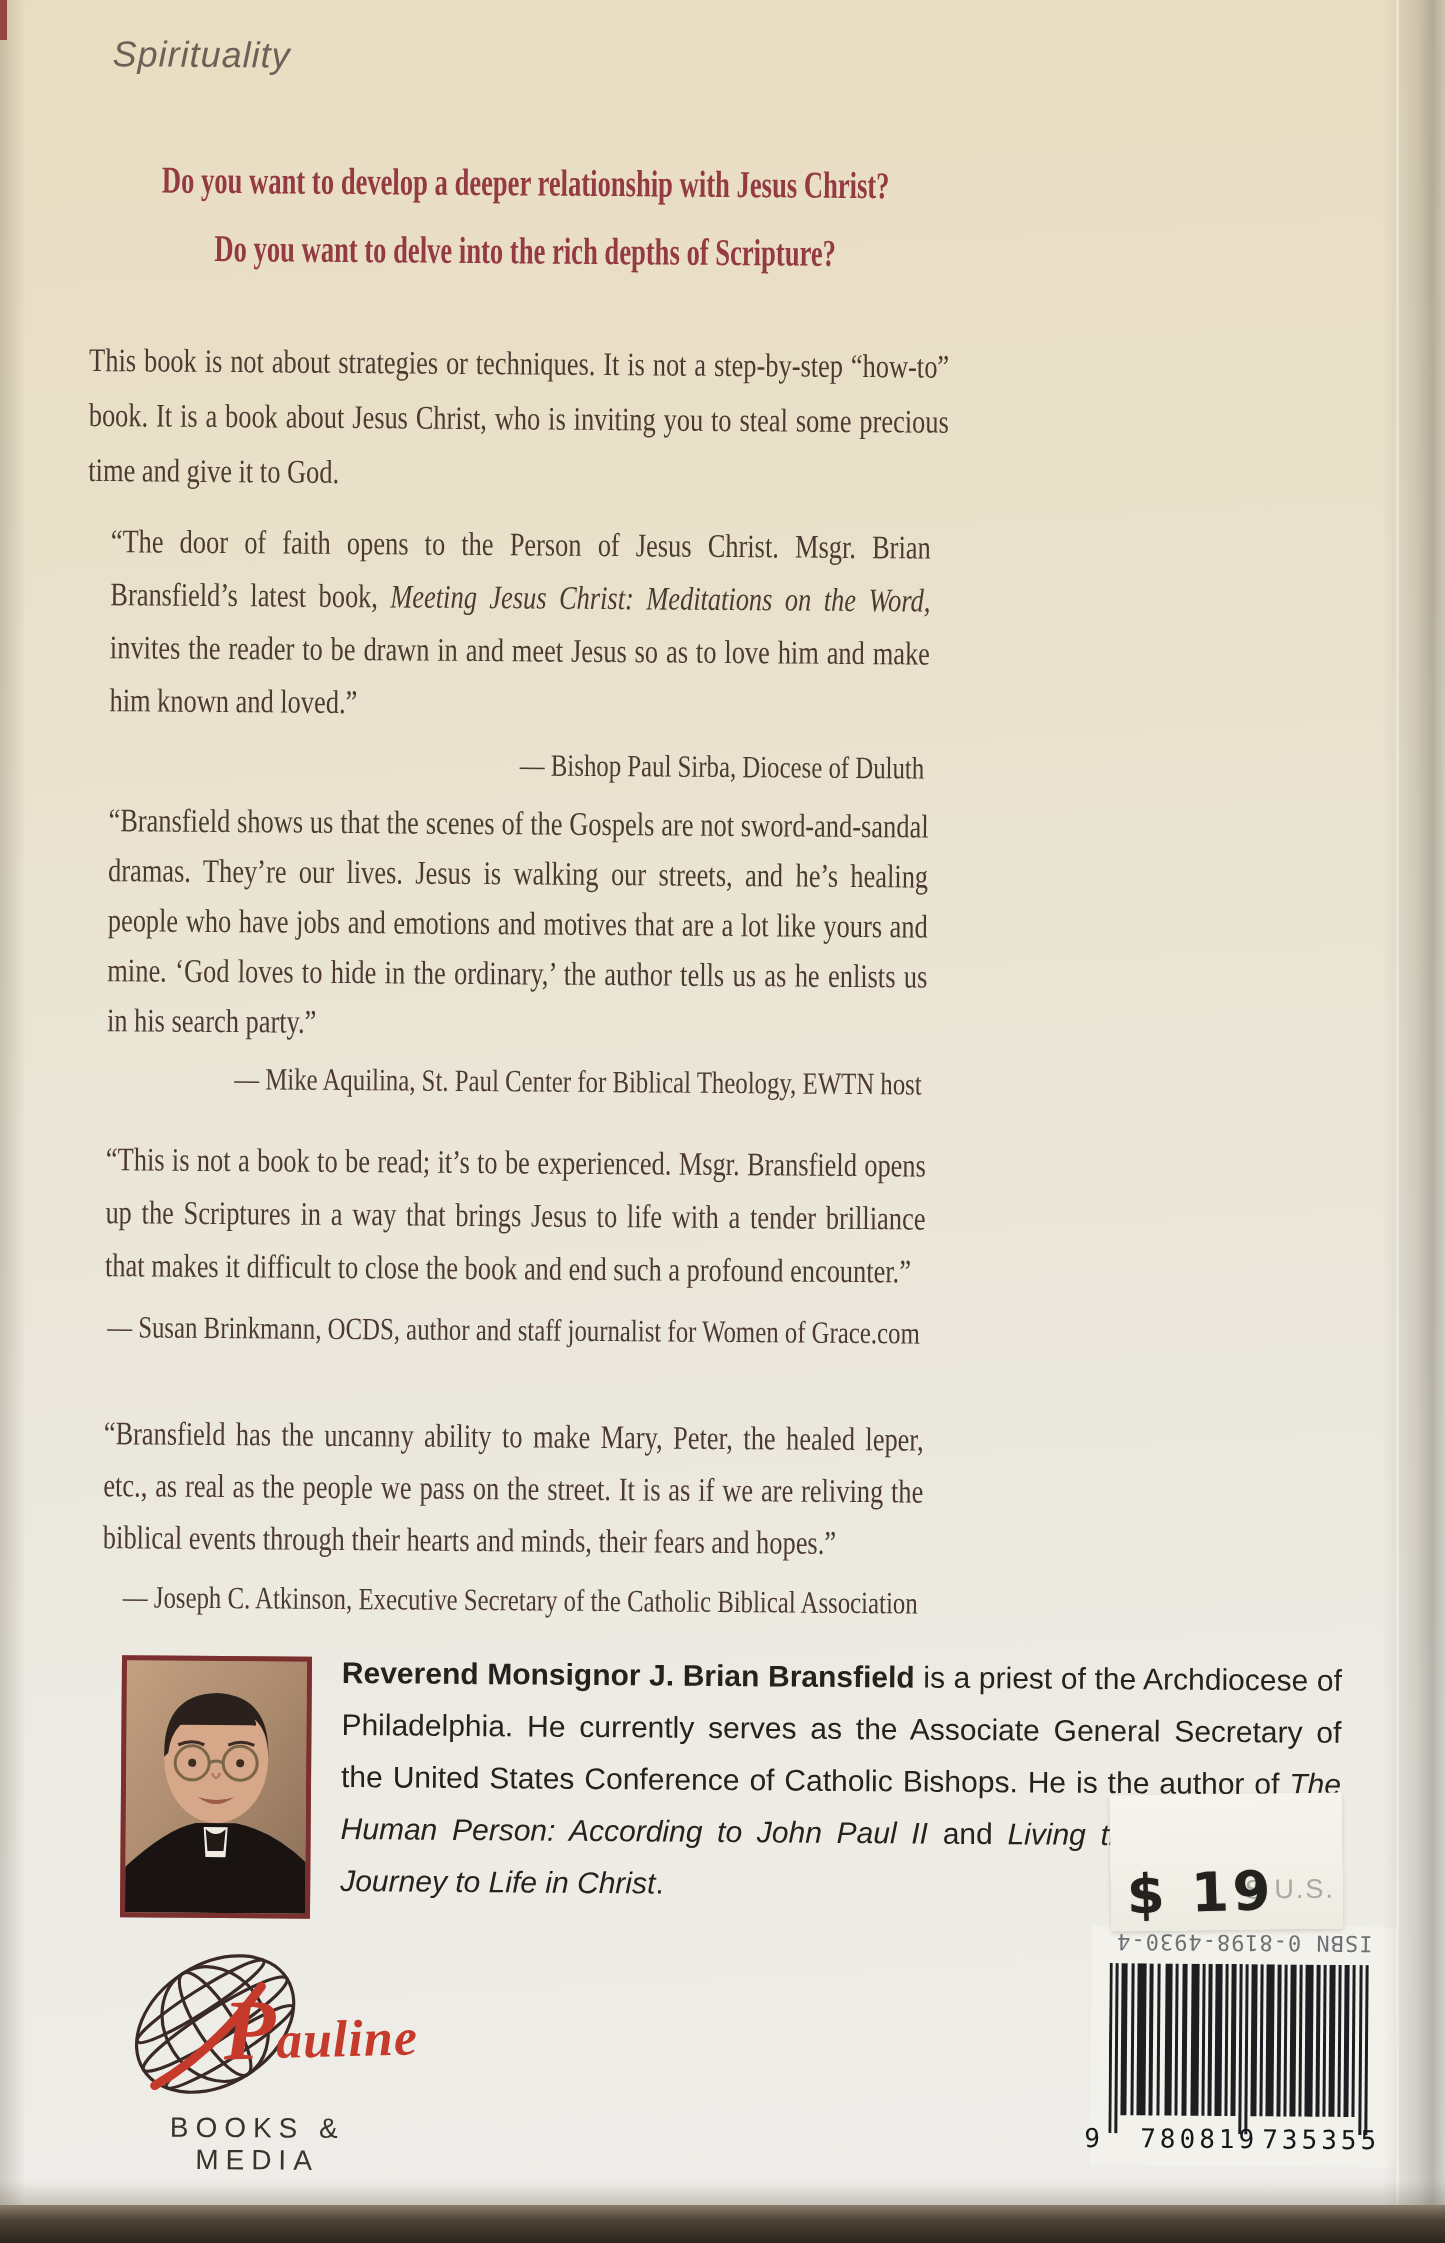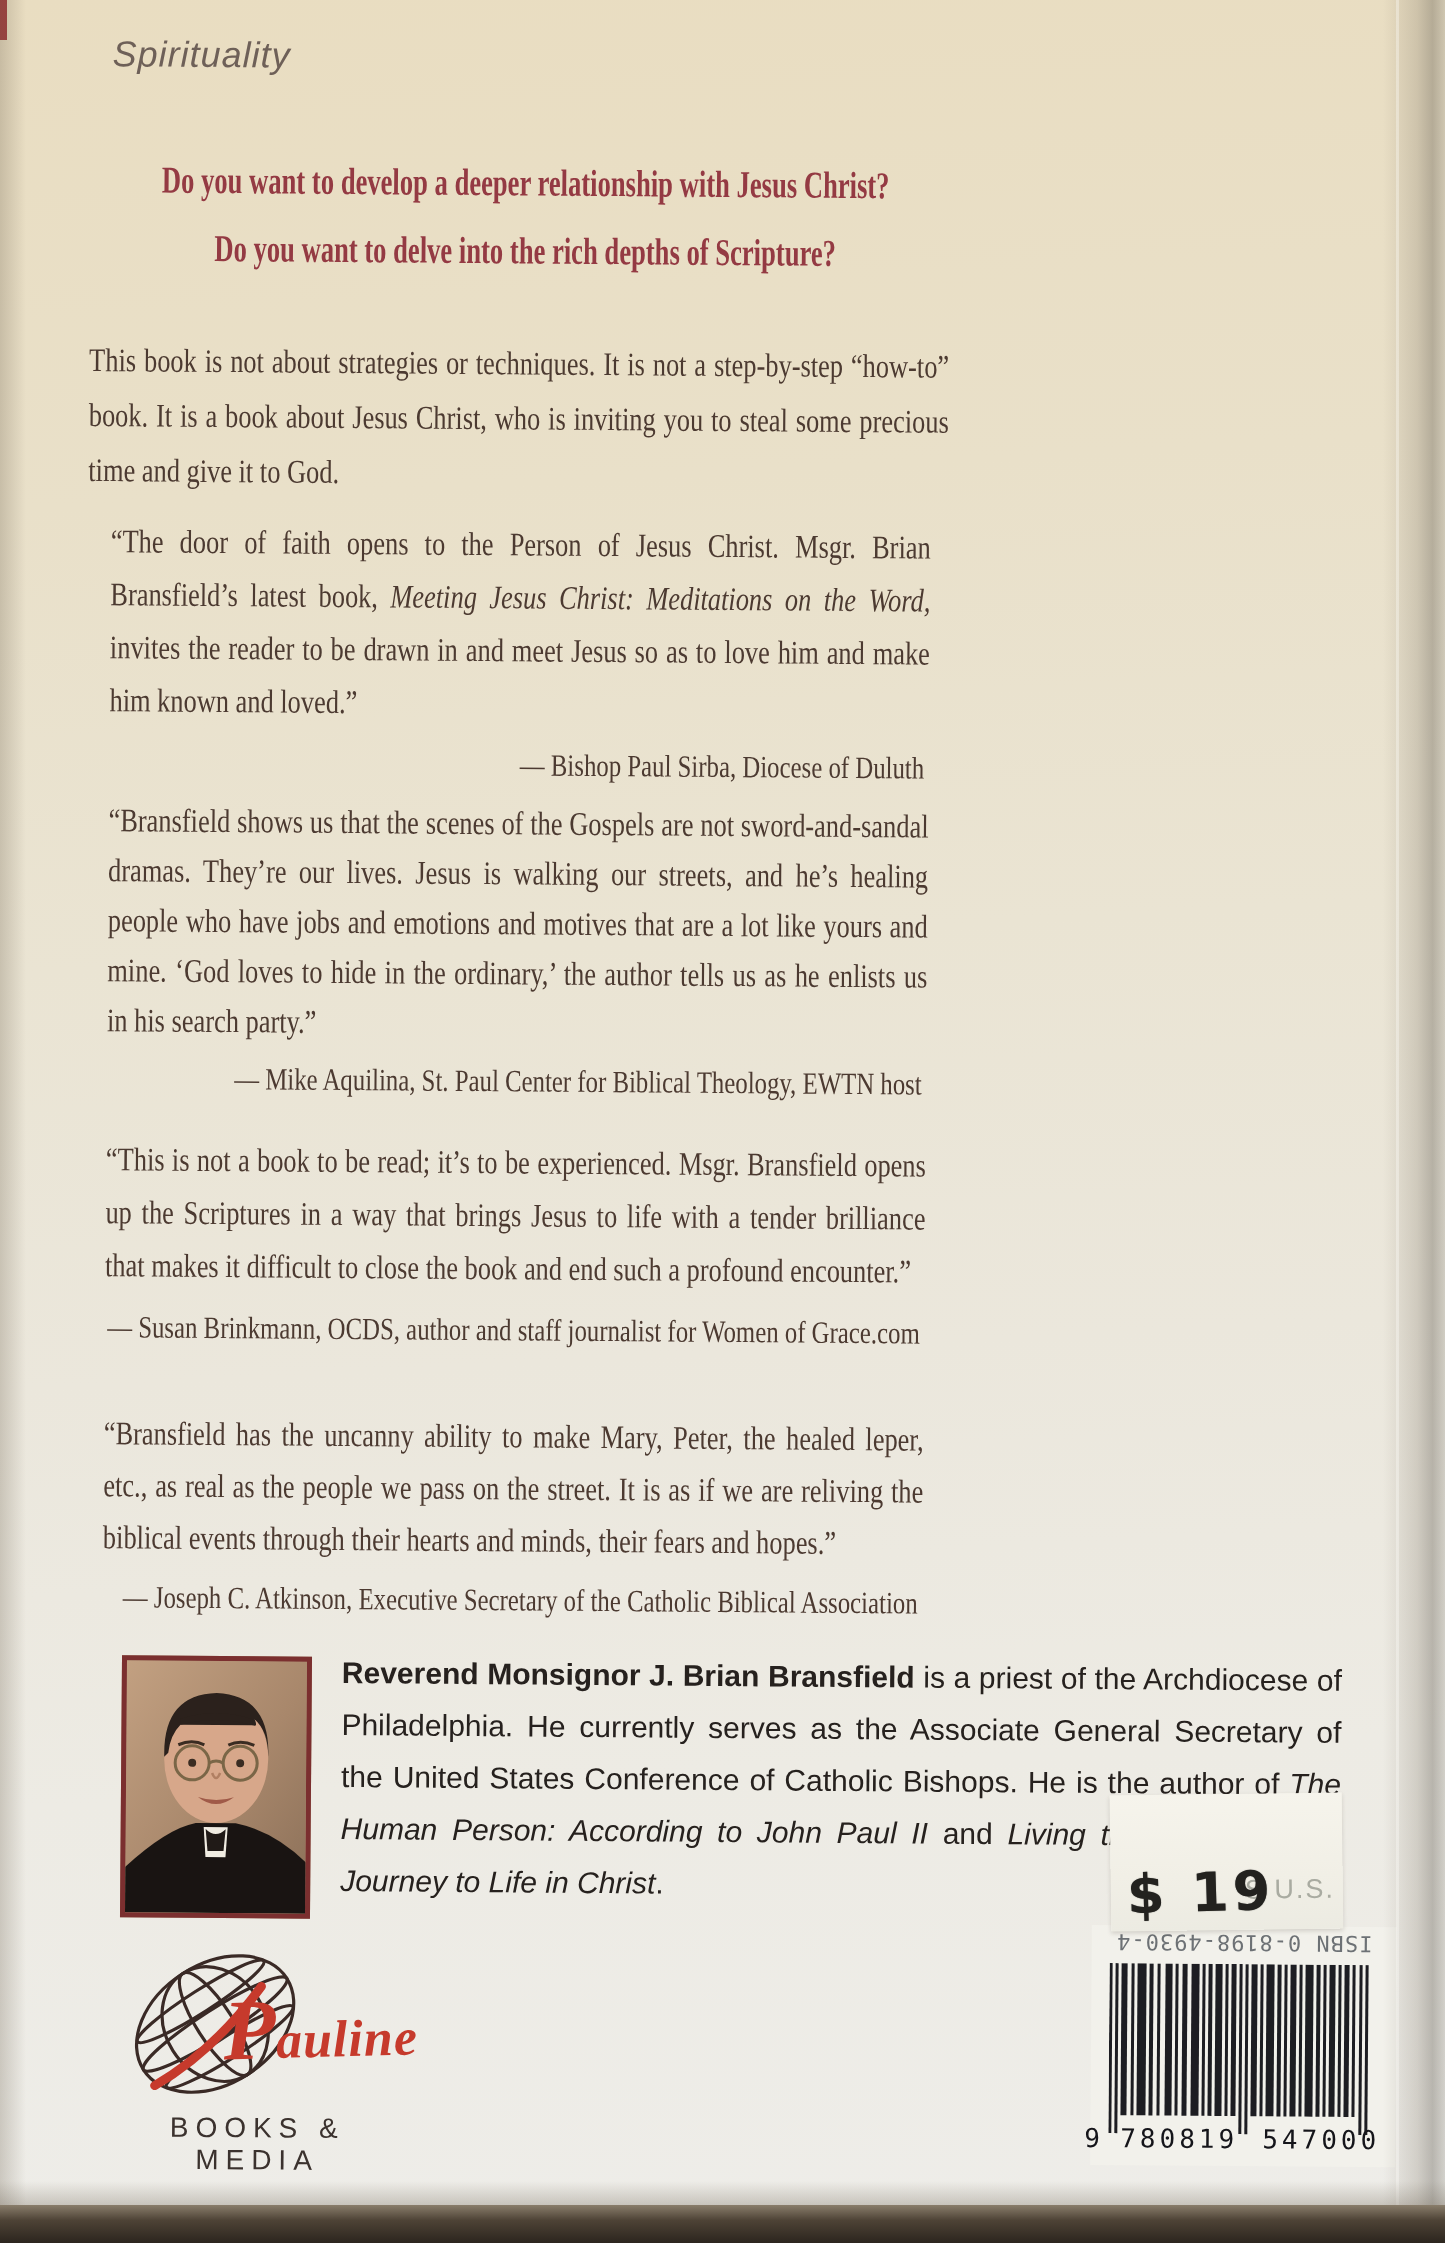--- a/index.html
+++ b/index.html
@@ -108,21 +108,21 @@
     transform:rotate(180deg);
     font-family:"DejaVu Sans Mono", monospace;font-size:22px;
     color:#4c5258;opacity:.8;letter-spacing:1px;
   }
   .bars{position:absolute;left:18px;top:38px;}
   .barcode-digits{
     position:absolute;left:0;top:198px;width:100%;
     font-family:"DejaVu Sans Mono", monospace;font-size:26px;color:#15151a;
   }
   .bd-prefix{position:absolute;left:-6px;}
-  .bd-g1{position:absolute;left:30px;letter-spacing:4px;}
+  .bd-g1{position:absolute;left:50px;letter-spacing:4px;}
   .bd-g2{position:absolute;left:172px;letter-spacing:4px;}
 </style>
 </head>
 <body>
 
 <div class="paper"></div>
 <div class="corner-red"></div>
 <div class="edge-left"></div>
 
 <div class="content">
@@ -253,21 +253,21 @@
           <rect x="229" width="3" height="152"></rect>
         <rect x="235" width="5" height="152"></rect>
           <rect x="243" width="3" height="152"></rect>
         <rect x="250" width="3" height="170"></rect>
           <rect x="256" width="3" height="170"></rect>
       </g>
     </svg>
     <div class="barcode-digits">
       <span class="bd-prefix">9</span>
       <span class="bd-g1">780819</span>
-      <span class="bd-g2">547000</span>
+      <span class="bd-g2">735355</span>
     </div>
   </div>
 
   <div class="sticker">
     <div class="stamp-faded">S U.S.</div>
     <div class="stamp-price">$ 19</div>
   </div>
 
 </div>
 

